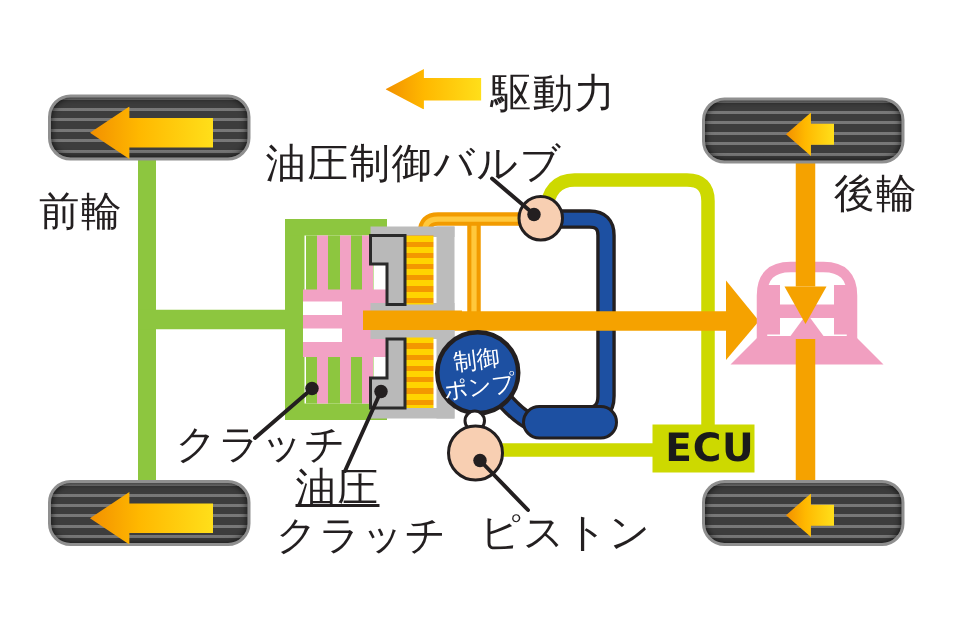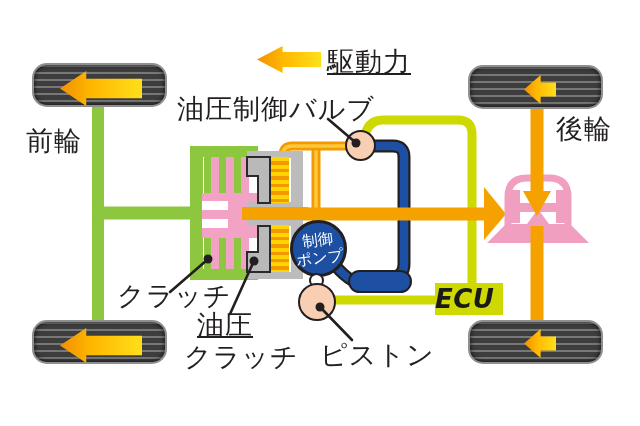--- a/index.html
+++ b/index.html
@@ -34,21 +34,21 @@
   .circ{position:absolute;border-radius:50%;box-sizing:border-box;border:2.5px solid #231f20;}
   .valve{background:#f8cfb2;}
   .pump{background:#1d50a2;border-width:3px;display:flex;align-items:center;justify-content:center;}
   .pump-text{color:#ffffff;font-size:15.5px;line-height:18px;text-align:center;font-weight:500;
              transform:rotate(-7deg);white-space:nowrap;}
   .motor{background:#f8cfb2;}
   .connector{background:#ffffff;}
   .capsule{position:absolute;width:64px;height:23px;border-radius:11.5px;background:#1d50a2;
            border:2.5px solid #231f20;box-sizing:border-box;}
   .ecu-box{position:absolute;left:435px;top:283px;width:68px;height:32px;background:#cdd900;
-           display:flex;align-items:center;justify-content:flex-start;font-style:italic;}
+           display:flex;align-items:center;justify-content:flex-end;}
   .ecu-text{color:#1a1a1a;font-size:26px;font-weight:600;letter-spacing:.5px;}
 
   
   .lbl{position:absolute;color:#231f20;font-size:27px;letter-spacing:1px;font-weight:500;
        white-space:nowrap;}
 </style>
 </head>
 <body>
 
 <div class="stage">
@@ -127,21 +127,21 @@
   <div class="circ connector" style="left:309px;top:273px;width:15px;height:15px;"></div>
   <div class="circ motor" style="left:298px;top:283px;width:38px;height:38px;"></div>
   <div class="circ valve" style="left:345px;top:130px;width:31px;height:31px;"></div>
 
   <div class="ecu-box">
     <span class="ecu-text">ECU</span>
   </div>
 
   <div class="lbl" style="left:26px;top:123px;">前輪</div>
   <div class="lbl" style="left:556px;top:111px;">後輪</div>
-  <div class="lbl" style="left:327px;top:44px;text-decoration:underline;">駆動力</div>
+  <div class="lbl" style="left:327px;top:44px;">駆動力</div>
   <div class="lbl" style="left:177px;top:91px;">油圧制御バルブ</div>
   <div class="lbl" style="left:117px;top:278px;">クラッチ</div>
   <div class="lbl" style="left:197px;top:307px;text-decoration:underline;">油圧</div>
   <div class="lbl" style="left:184px;top:339px;">クラッチ</div>
   <div class="lbl" style="left:320px;top:337px;">ピストン</div>
 
   <svg class="layer" viewBox="0 0 640 426">
     <path d="M 247,157 L 270,157 L 270,203 L 258,203 L 258,176 L 247,176 Z" fill="#b9b9b9" stroke="#2a2a2a" stroke-width="2"></path>
     <path d="M 258,226 L 270,226 L 270,272 L 247,272 L 247,252 L 258,252 Z" fill="#b9b9b9" stroke="#2a2a2a" stroke-width="2"></path>
 

